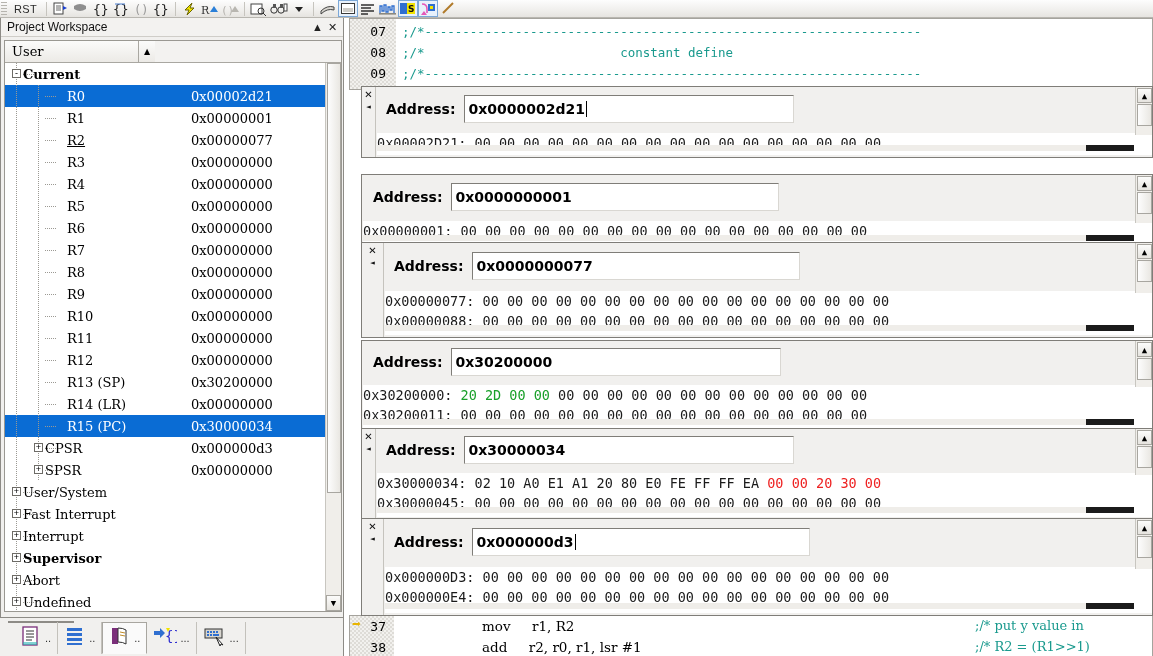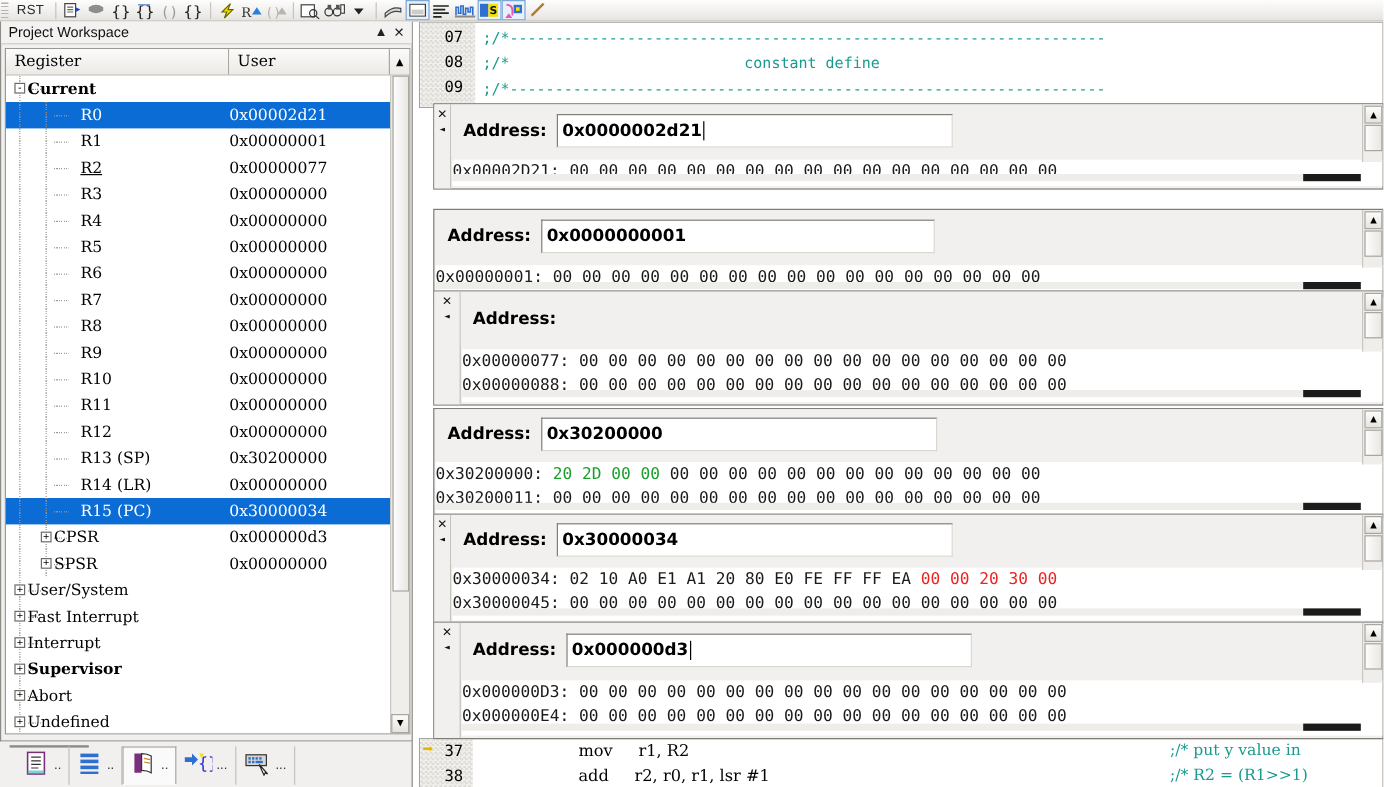--- a/index.html
+++ b/index.html
@@ -290,21 +290,20 @@
 
   <div class="pw">
     <div class="pw-title">
       <span class="t">Project Workspace</span>
       <span class="pw-ctl">▲</span>
       <span class="pw-ctl">✕</span>
     </div>
 
     <div class="pw-body">
       <div class="hdr">
-        <div class="cell c1">Register</div>
         <div class="cell c2">User</div>
         <div class="cell c3">
             <span class="ar">▲</span>
           </div>
       </div>
 
       <div class="tree" id="tree">
           <div class="row bold" style="top: 0px; position: absolute; left: 0px; width: 320px;">
             <div class="vdots" style="left: 11px; top: 0px; height: 22px;"></div>
             <div class="pm" style="left: 7px; top: 6px;">-</div>
@@ -618,20 +617,23 @@
             <div class="th" style="width:48px"></div>
           </div>
         </div>
         <div class="mw" style="left: 12px; top: 224px; width: 792px; height: 96px; z-index: 12;">
           <div class="stub" style="width: 22px;">
             <span class="x">✕</span>
             <span class="lt">◄</span>
           </div>
           <div class="addrbar" style="left: 22px; width: 752px; height: 46px;">
             <span class="addrlbl">Address:</span>
+            <div class="addrinput" style="width: 328px;">
+              <span>0x0000000077</span>
+            </div>
           </div>
           <div class="hex" style="left: 23px; top: 48px; width: 767px; height: 44px;">
             <div class="hexrow"><span class="addr">0x00000077: </span><span class="b">00 </span><span class="b">00 </span><span class="b">00 </span><span class="b">00 </span><span class="b">00 </span><span class="b">00 </span><span class="b">00 </span><span class="b">00 </span><span class="b">00 </span><span class="b">00 </span><span class="b">00 </span><span class="b">00 </span><span class="b">00 </span><span class="b">00 </span><span class="b">00 </span><span class="b">00 </span><span class="b">00</span></div>
             <div class="hexrow"><span class="addr">0x00000088: </span><span class="b">00 </span><span class="b">00 </span><span class="b">00 </span><span class="b">00 </span><span class="b">00 </span><span class="b">00 </span><span class="b">00 </span><span class="b">00 </span><span class="b">00 </span><span class="b">00 </span><span class="b">00 </span><span class="b">00 </span><span class="b">00 </span><span class="b">00 </span><span class="b">00 </span><span class="b">00 </span><span class="b">00</span></div>
           </div>
           <div class="msb" style="height: 50px;">
             <div class="up">▲</div>
             <div class="th"></div>
           </div>
           <div class="hsb" style="left: 23px; width: 749px; bottom: 6px;">

